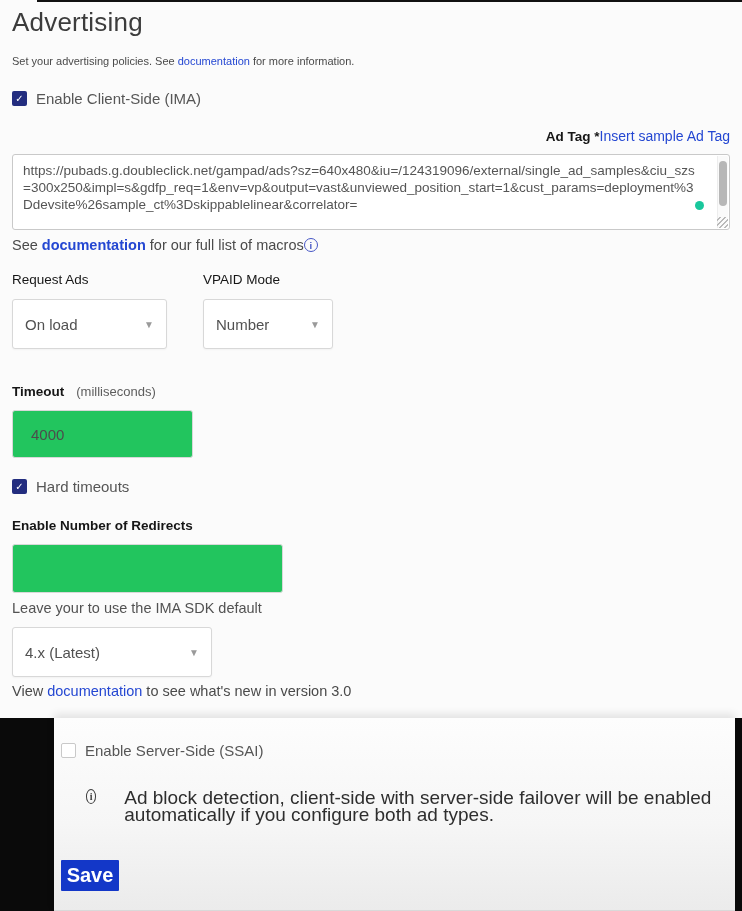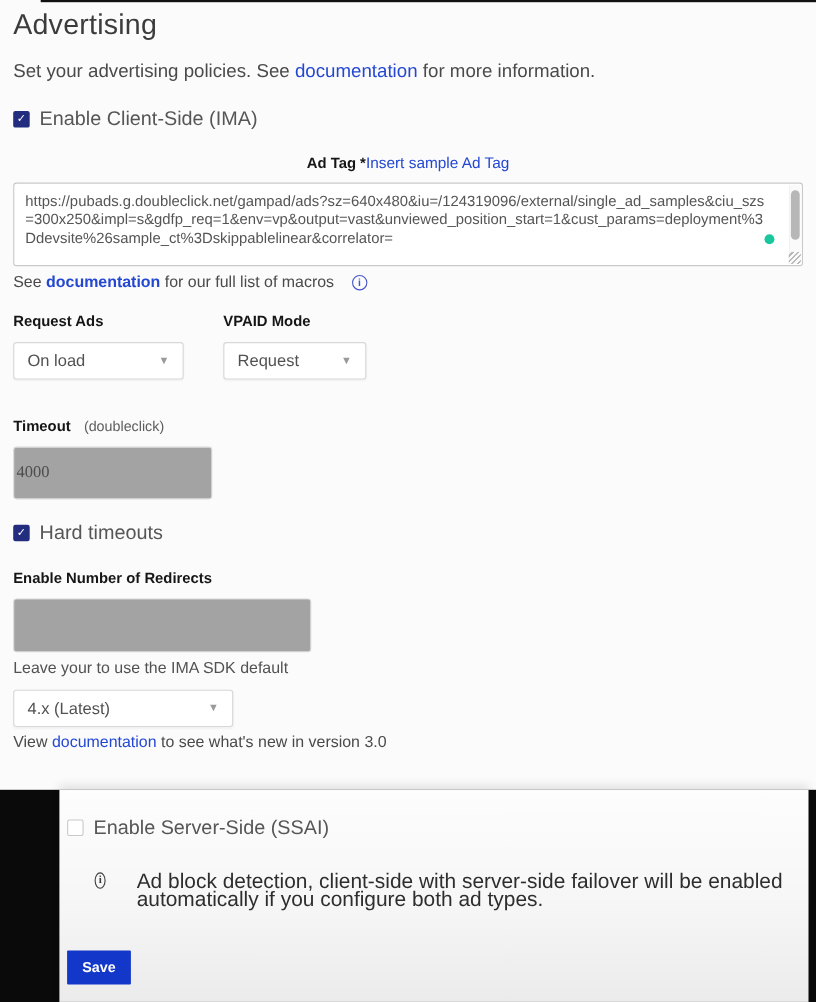--- a/index.html
+++ b/index.html
@@ -7,76 +7,76 @@
   body {
     font-family:"Liberation Sans","DejaVu Sans",sans-serif;
     background:#fbfbfb;
     position:relative;
     overflow:hidden;
     color:#4c4c4c;
   }
   .top-line { position:absolute; top:0; left:37px; right:0; height:2px; background:#111; }
   .content { padding:0 12px; }
   h1.page-title { font-size:26px; font-weight:500; color:#3c3c3c; margin-top:7px; letter-spacing:.2px; }
-  .subtitle { margin-top:17px; font-size:17px; color:#4a4a4a; }
+  .subtitle { margin-top:17px; font-size:11px; color:#4a4a4a; }
   a.lnk { color:#2447d2; text-decoration:none; cursor:pointer; }
 
   
   .cb-row { display:flex; align-items:center; gap:9px; }
   .cb-row.first { margin-top:23px; }
   .cb { width:15px; height:15px; border-radius:2px; flex:0 0 auto;
         display:flex; align-items:center; justify-content:center; }
   .cb.checked { background:#232d7f; color:#fff; font-size:10px; line-height:1; }
   .cb.unchecked { background:#fff; border:1px solid #c9c9c9; color:transparent; }
-  .cb-label { font-size:18px; color:#565656; }
+  .cb-label { font-size:15px; color:#565656; }
 
   
-  .adtag-head { margin-top:21px; display:flex; justify-content:center; align-items:baseline; }
+  .adtag-head { margin-top:21px; display:flex; justify-content:flex-end; align-items:baseline; }
   .field-label { font-size:13.5px; font-weight:700; color:#161616; }
   .adtag-head a { font-size:14px; }
   .adtag-wrap { position:relative; margin-top:10px; }
   textarea.adtag {
     display:block; width:718px; height:76px; resize:none;
     border:1px solid #c9c9c9; border-radius:3px; background:#fff;
     padding:7px 34px 7px 10px;
     font-family:"Liberation Sans","DejaVu Sans",sans-serif;
     font-size:13.5px; line-height:17px; color:#555; overflow:hidden;
     word-break:break-all;
   }
   .fake-scrollbar { position:absolute; top:2px; bottom:2px; right:2px; width:11px;
     background:#fafafa; border-left:1px solid #ededed; border-radius:0 2px 2px 0; }
   .fake-thumb { position:absolute; top:5px; right:1.5px; width:8px; height:45px;
     background:#b7b7b7; border-radius:4px; }
   .green-dot { position:absolute; left:683px; top:47px; width:9px; height:9px;
     border-radius:50%; background:#19c79c; }
   .resize-grip { position:absolute; right:2px; bottom:2px; width:11px; height:11px;
     background:repeating-linear-gradient(135deg, transparent 0 2px, #b9b9b9 2px 3.5px); }
-  .macros-line { margin-top:7px; font-size:14.5px; color:#4a4a4a; display:flex; align-items:center; gap:16px; }
+  .macros-line { margin-top:7px; font-size:14.5px; color:#4a4a4a; display:flex; align-items:center; gap:0; }
   .info-circle { display:inline-flex; align-items:center; justify-content:center;
     width:14px; height:14px; border-radius:50%; font-size:9.5px; font-weight:700; }
   .info-circle.blue { border:1.5px solid #4656c5; color:#4656c5; }
   .info-circle.dark { border:1.5px solid #3c3c3c; color:#3c3c3c; width:15px; height:15px; font-size:10px; font-family:"Liberation Serif",serif; }
 
   
   .selects-row { margin-top:19px; display:flex; gap:36px; }
-  .sel-label { font-size:13.5px; font-weight:700; color:#161616; }
-  .sel-box { margin-top:12px; position:relative; height:34px; background:#fff;
+  .sel-label { font-size:13.5px; font-weight:400; color:#161616; }
+  .sel-box { margin-top:12px; position:relative; height:50px; background:#fff;
     border:1px solid #d8d8d8; border-radius:3px; box-shadow:0 1px 2px rgba(0,0,0,.04);
     display:flex; align-items:center; padding:0 30px 0 12px; cursor:pointer; }
   .sel-box .sel-value { font-size:15px; color:#515151; }
   .sel-arrow { position:absolute; right:12px; top:50%; transform:translateY(-50%);
     font-size:10px; color:#9a9a9a; }
   .w155 { width:155px; } .w130 { width:130px; } .w200 { width:200px; }
 
   
   .timeout-label { margin-top:35px; display:flex; align-items:baseline; gap:12px; }
   .label-unit { font-size:13px; color:#5d5d5d; font-weight:400; }
-  input.txt { display:block; background:#a3a3a3; border:1px solid #d8d8d8; border-radius:3px;
-    font-family:Liberation Serif, serif;
-    font-size:15px; color:#4c4c4c; padding:0 2px; }
+  input.txt { display:block; background:#22c55e; border:1px solid #d8d8d8; border-radius:3px;
+    font-family:Liberation Sans, sans-serif;
+    font-size:15px; color:#4c4c4c; padding:0 18px; }
   .timeout-input { margin-top:11px; width:181px; height:48px; }
   .hard-row { margin-top:20px; }
   .helper { margin-top:5px; font-size:14.5px; color:#525252; }
 
   
   .redir-label { margin-top:23px; }
   .redir-input { margin-top:11px; width:271px; height:49px; }
 
   
   .plugin-label { margin-top:21px; }
@@ -86,21 +86,21 @@
   .footer-region { position:absolute; left:0; right:0; top:718px; bottom:0; background:#0a0a0a; }
   .footer-panel { position:absolute; left:6px; right:7px; top:0; bottom:0;
     background:linear-gradient(#fdfdfd 0%, #f6f6f6 55%, #ebebeb 100%);
     box-shadow:0 -4px 8px rgba(0,0,0,.10); border-bottom:1px solid #d9d9d9;margin-left:48px; }
   .ssai-row { padding-top:24px; margin-left:7px; }
   .notice-row { margin-top:30px; margin-left:32px; display:flex; gap:28px; align-items:flex-start; }
   .notice-text { max-width:612px; font-size:19px; line-height:17px; color:#2e2e2e; }
   .save-btn { margin-top:37px; margin-left:7px; width:58px; height:31px;
     background:#1337c8; color:#fff; border:none; border-radius:1px;
     font-family:"Liberation Sans","DejaVu Sans",sans-serif;
-    font-size:13px; font-weight:700; cursor:pointer; }
+    font-size:20px; font-weight:700; cursor:pointer; }
 </style>
 </head>
 <body>
 
 <div class="top-line"></div>
 
 <div class="content">
 
   <h1 class="page-title">Advertising</h1>
 
@@ -136,29 +136,29 @@
     <div>
       <div class="sel-label">Request Ads</div>
       <div class="sel-box w155">
         <span class="sel-value">On load</span>
         <span class="sel-arrow">▼</span>
       </div>
     </div>
     <div>
       <div class="sel-label">VPAID Mode</div>
       <div class="sel-box w130">
-        <span class="sel-value">Request</span>
+        <span class="sel-value">Number</span>
         <span class="sel-arrow">▼</span>
       </div>
     </div>
   </div>
 
   <div class="timeout-label">
     <span class="field-label">Timeout</span>
-    <span class="label-unit">(doubleclick)</span>
+    <span class="label-unit">(milliseconds)</span>
   </div>
   <input class="txt timeout-input" value="4000" style="">
 
   <div class="cb-row hard-row">
     <span class="cb checked">
         <span>✓</span>
       </span>
     <span class="cb-label">Hard timeouts</span>
   </div>
 

